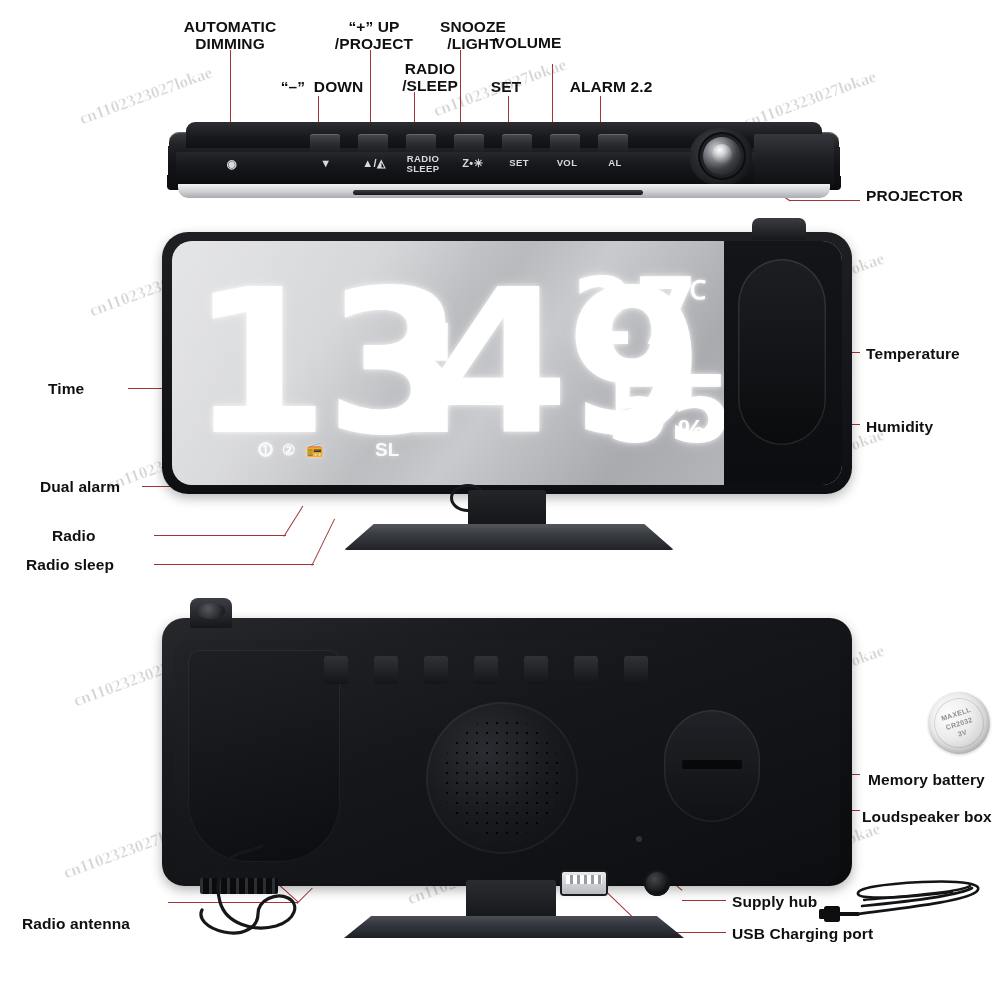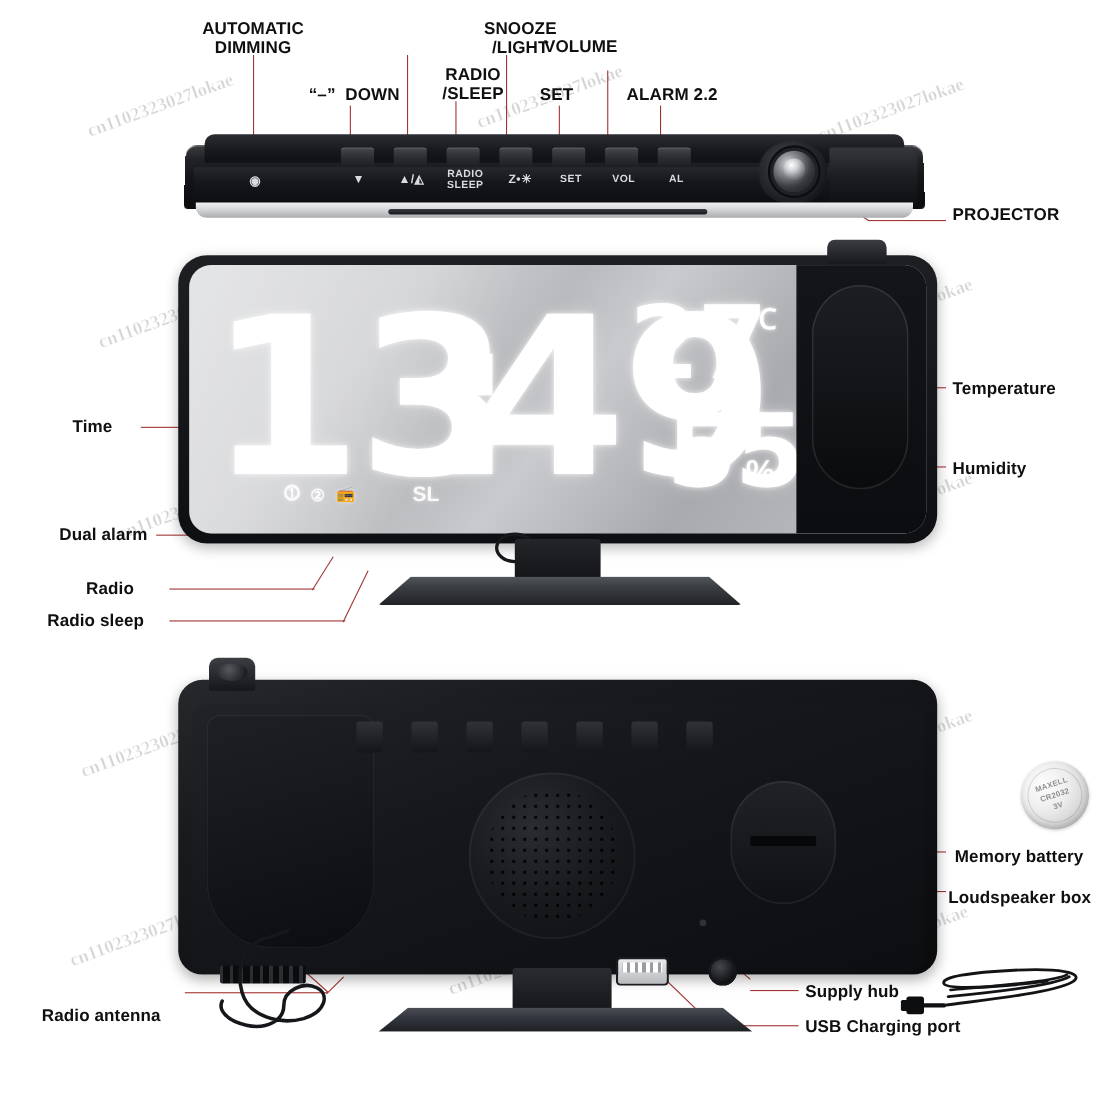--- a/index.html
+++ b/index.html
@@ -4,21 +4,21 @@
 <style>
   html,body{margin:0;padding:0;background:#fff;}
   body{width:1000px;height:1000px;position:relative;overflow:hidden;
        font-family:"Liberation Sans",sans-serif;color:#111;}
   .stage{position:absolute;inset:0;}
 
   
   .lbl{position:absolute;font-weight:bold;font-size:15.5px;line-height:1.12;
        letter-spacing:.1px;white-space:pre;color:#101010;}
   .lbl.c{text-align:center;}
-  .lbl.r{text-align:center;}
+  .lbl.r{text-align:left;}
   .lbl.l{text-align:left;}
 
   
   .ln{position:absolute;background:#a33434;}
   .lnv{width:1.4px;}
   .lnh{height:1.4px;}
   .dot{position:absolute;width:5px;height:5px;border-radius:50%;background:#c0392b;}
   .diag{position:absolute;height:1.4px;background:#a33434;transform-origin:0 50%;}
 
   
@@ -183,20 +183,22 @@
   <div class="wm" style="left:70px;top:668px;">cn1102323027lokae</div>
   <div class="wm" style="left:412px;top:660px;">cn1102323027lokae</div>
   <div class="wm" style="left:748px;top:664px;">cn1102323027lokae</div>
   <div class="wm" style="left:60px;top:840px;">cn1102323027lokae</div>
   <div class="wm" style="left:404px;top:866px;">cn1102323027lokae</div>
   <div class="wm" style="left:744px;top:842px;">cn1102323027lokae</div>
 
   <div class="lbl c" style="left:148px;top:18px;width:164px;">AUTOMATIC
 DIMMING</div>
   <div class="lbl c" style="left:258px;top:78px;width:128px;">“–”  DOWN</div>
+  <div class="lbl c" style="left:316px;top:18px;width:116px;">“+” UP
+/PROJECT</div>
   <div class="lbl c" style="left:385px;top:60px;width:90px;">RADIO
 /SLEEP</div>
   <div class="lbl c" style="left:420px;top:18px;width:106px;">SNOOZE
 /LIGHT</div>
   <div class="lbl c" style="left:470px;top:78px;width:72px;">SET</div>
   <div class="lbl c" style="left:484px;top:34px;width:88px;">VOLUME</div>
   <div class="lbl c" style="left:558px;top:78px;width:106px;">ALARM 2.2</div>
   <div class="lbl l" style="left:866px;top:187px;width:130px;">PROJECTOR</div>
 
   <div class="ln lnv" style="left:230px;top:50px;height:85px;"></div>

